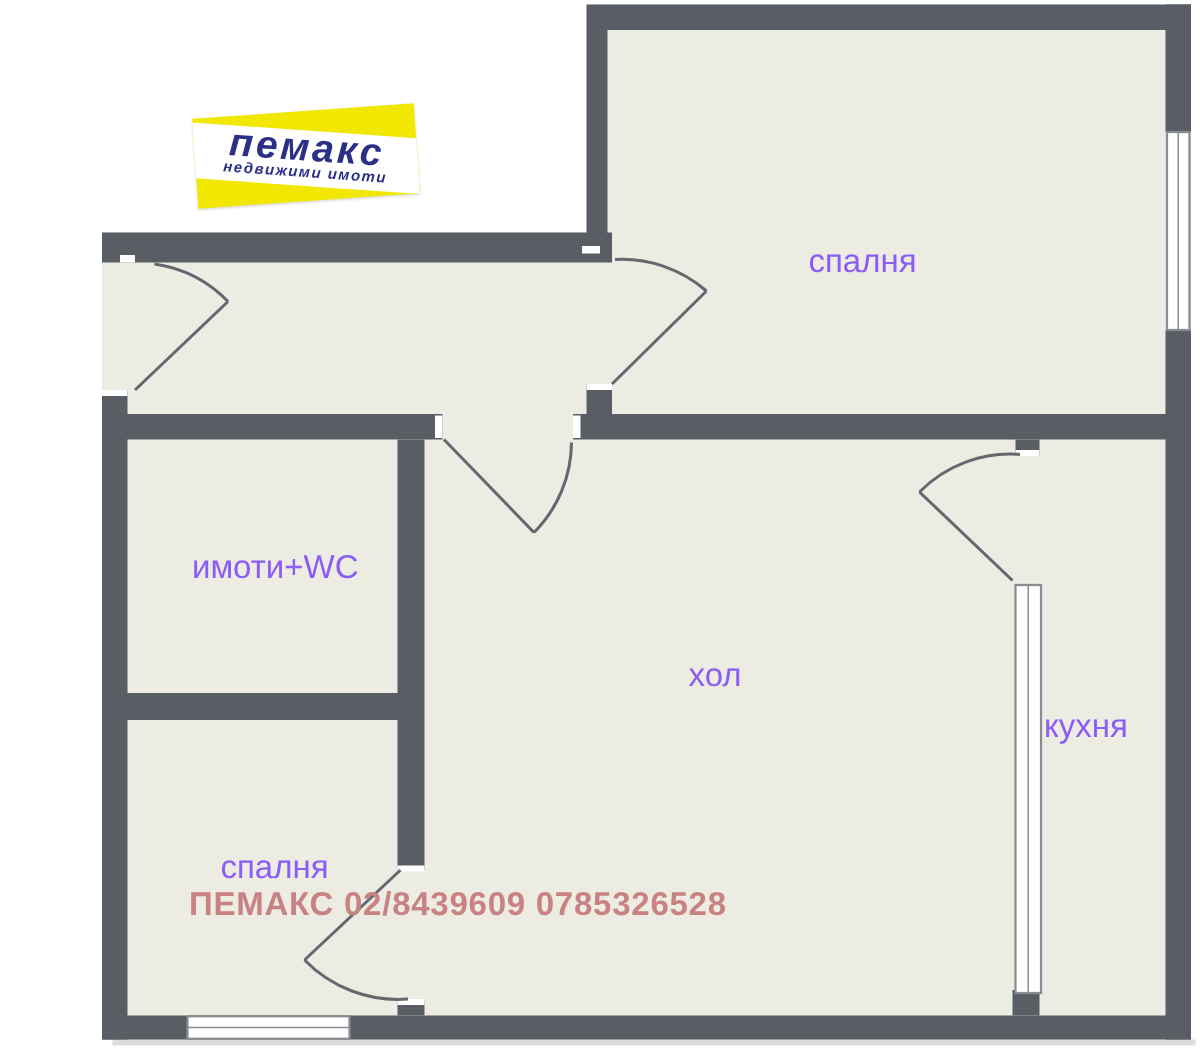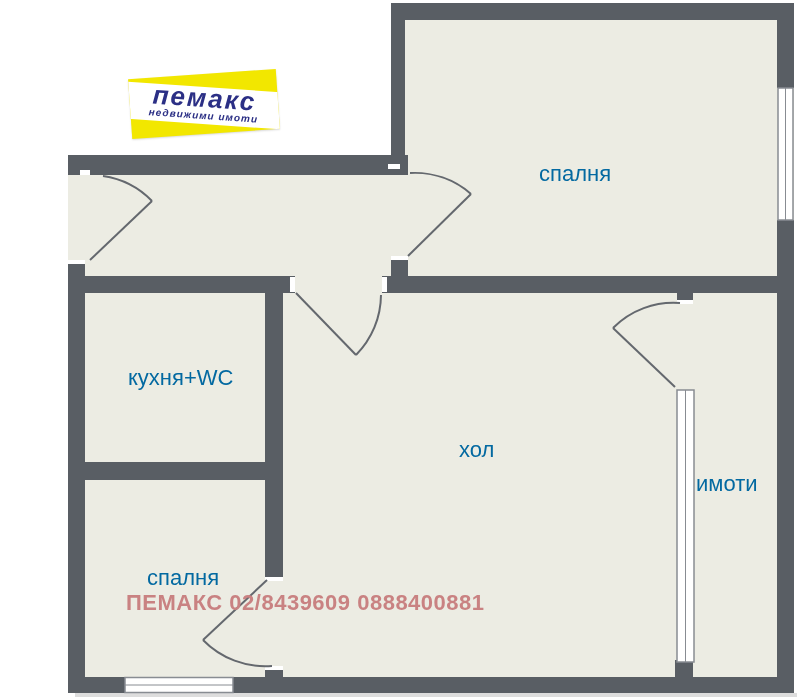--- a/index.html
+++ b/index.html
@@ -1,19 +1,19 @@
 <!DOCTYPE html>
 <html><head>
 <meta charset="utf-8">
 <style>
   html,body{margin:0;padding:0;background:#fff;}
   .plan{position:relative;width:800px;height:700px;background:#ffffff;overflow:hidden;
         font-family:"Liberation Sans", sans-serif;}
   .plan svg{position:absolute;left:0;top:0;}
-  .room-label{position:absolute;font-size:22px;color:#0369a1;white-space:nowrap;}
+  .room-label{position:absolute;font-size:22px;color:#8b5cf6;white-space:nowrap;}
   .watermark{position:absolute;left:126px;top:590px;font-size:22px;font-weight:bold;
              color:#C98282;letter-spacing:.5px;white-space:nowrap;}
   
   .logo{position:absolute;left:130px;top:74px;width:148px;height:60px;}
   .logo-yellow{position:absolute;inset:0;background:#F2E700;transform:rotate(-4deg);
                overflow:hidden;box-shadow:0 1px 2px rgba(0,0,0,.15);}
   .logo-stripe{position:absolute;left:-14px;right:-14px;top:13px;height:37px;background:#ffffff;
                transform:rotate(8deg);text-align:center;}
   .logo-brand{display:block;margin-top:-1px;font-size:26px;line-height:25px;font-weight:bold;
               font-style:italic;color:#2B2F85;letter-spacing:2px;}
@@ -101,20 +101,20 @@
   <div class="logo">
     <div class="logo-yellow">
       <div class="logo-stripe">
         <span class="logo-brand">пемакс</span>
         <span class="logo-tagline">недвижими имоти</span>
       </div>
     </div>
   </div>
 
   <div class="room-label" style="left:539px;top:161px;">спалня</div>
-  <div class="room-label" style="left:128px;top:365px;">кухня+WC</div>
+  <div class="room-label" style="left:128px;top:365px;">имоти+WC</div>
   <div class="room-label" style="left:459px;top:437px;">хол</div>
-  <div class="room-label" style="left:696px;top:471px;">имоти</div>
+  <div class="room-label" style="left:696px;top:471px;">кухня</div>
   <div class="room-label" style="left:147px;top:565px;">спалня</div>
 
-  <div class="watermark">ПЕМАКС 02/8439609 0888400881</div>
+  <div class="watermark">ПЕМАКС 02/8439609 0785326528</div>
 
 </div>
 
 </body></html>

